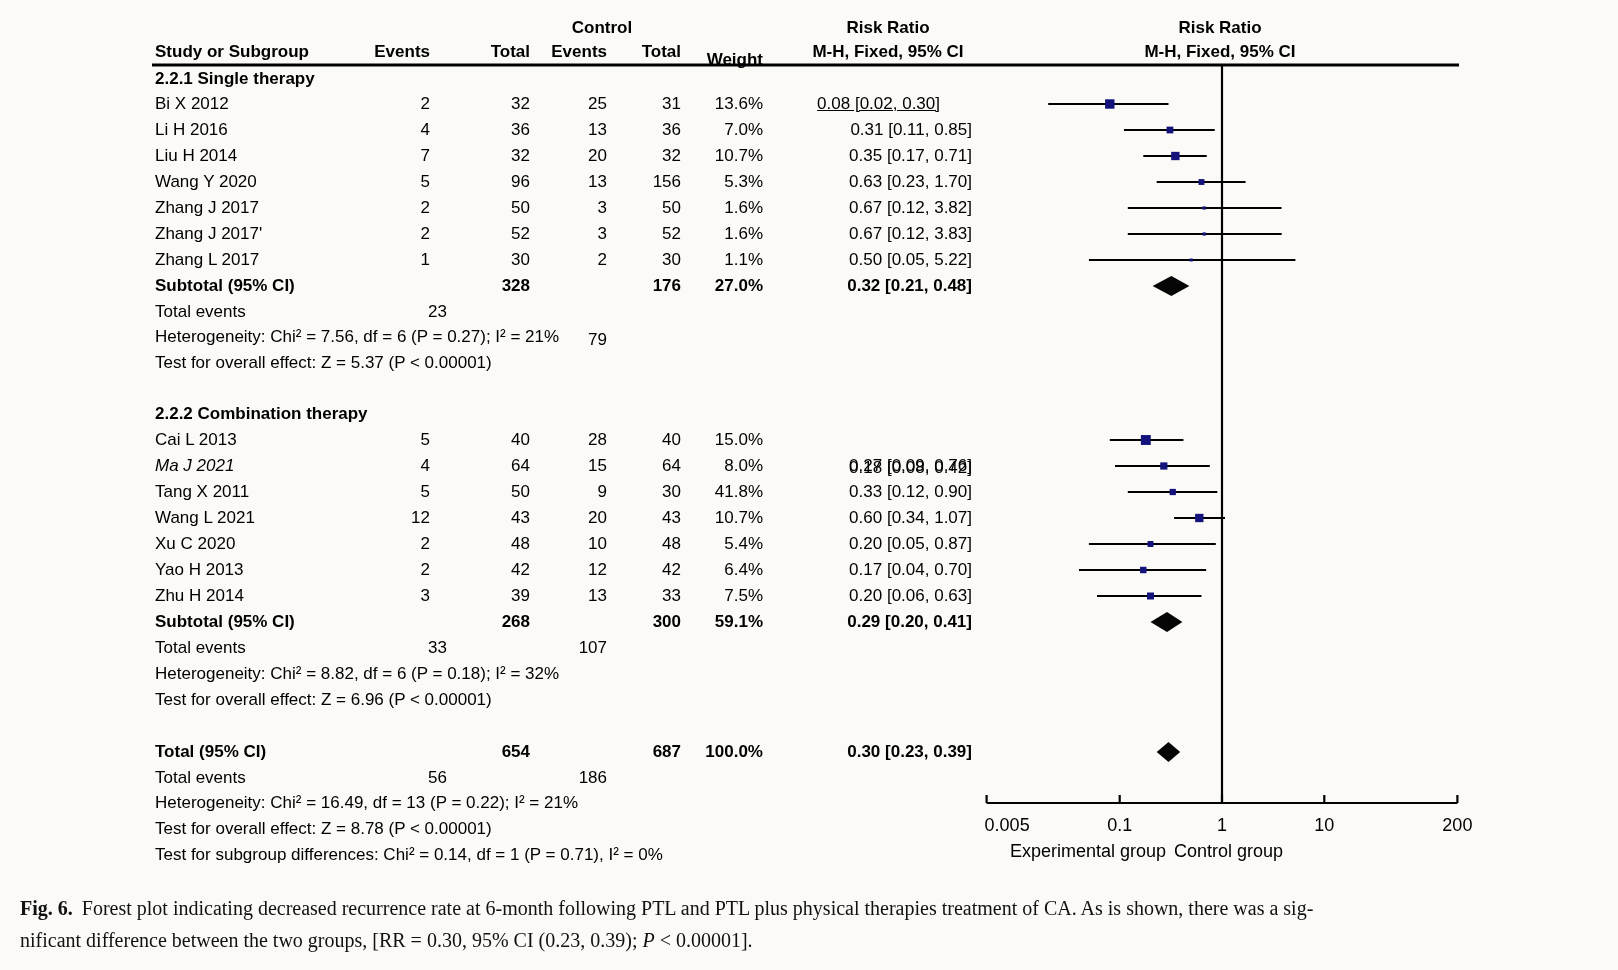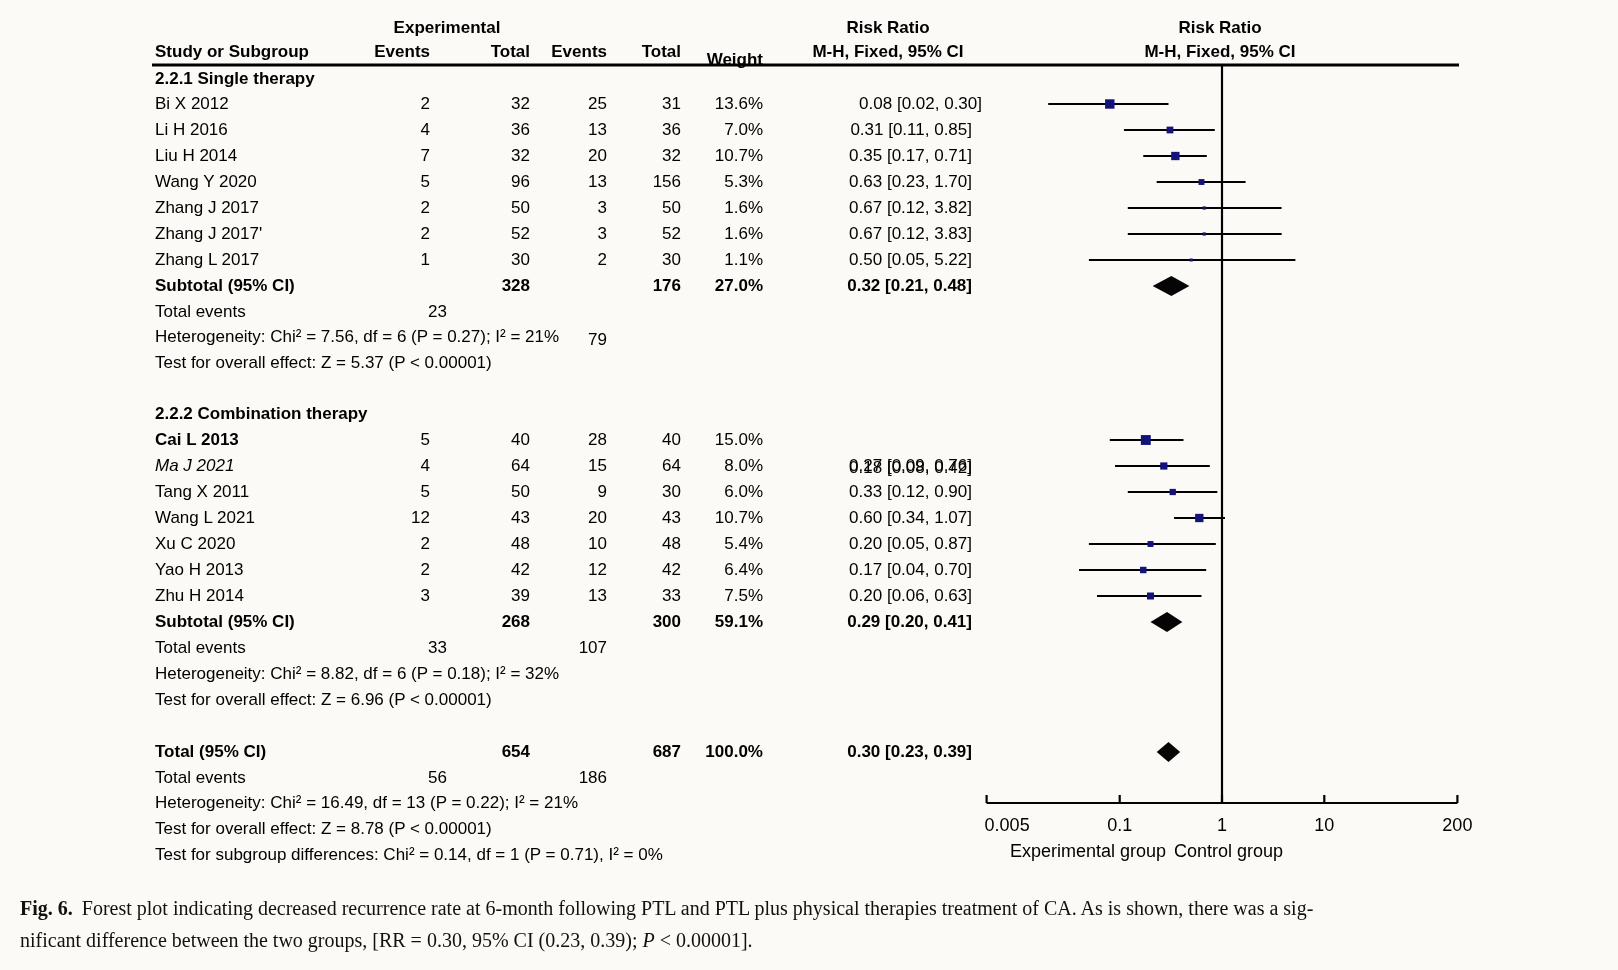--- a/index.html
+++ b/index.html
@@ -62,21 +62,21 @@
       <line x1="1088.9046314435748" y1="544" x2="1215.8128195428847" y2="544" stroke="#000000" stroke-width="1.8"></line>
       <rect x="1147.5325362965766" y="541.0371677401513" width="5.925664519697348" height="5.925664519697348" fill="#13137b"></rect>
       <line x1="1078.9907371128506" y1="570" x2="1206.1535294934586" y2="570" stroke="#000000" stroke-width="1.8"></line>
       <rect x="1140.0494014436256" y="566.7744767866283" width="6.451046426743494" height="6.451046426743494" fill="#13137b"></rect>
       <line x1="1097.0048729142468" y1="596" x2="1201.4725382091015" y2="596" stroke="#000000" stroke-width="1.8"></line>
       <rect x="1147.0036372523298" y="592.5082686959046" width="6.983462608190868" height="6.983462608190868" fill="#13137b"></rect>
       <polygon points="1150.4953685564253,622 1167.0033151850632,612 1182.387788542429,622 1167.0033151850632,632" fill="#050505"></polygon>
       <polygon points="1156.7047576245998,752 1168.5095043578215,742 1180.165909298811,752 1168.5095043578215,762" fill="#050505"></polygon>
     </svg>
 
-  <div class="t b c" style="left:297px;top:15px;width:300px;">Experimental</div>
+  <div class="t b c" style="left:452px;top:15px;width:300px;">Control</div>
   <div class="t b c" style="left:738px;top:15px;width:300px;">Risk Ratio</div>
   <div class="t b c" style="left:1070px;top:15px;width:300px;">Risk Ratio</div>
 
   <div class="t b" style="left:155px;top:39px;">Study or Subgroup</div>
   <div class="t b r" style="left:250px;top:39px;width:180px;">Events</div>
   <div class="t b r" style="left:350px;top:39px;width:180px;">Total</div>
   <div class="t b r" style="left:427px;top:39px;width:180px;">Events</div>
   <div class="t b r" style="left:501px;top:39px;width:180px;"></div>
   <div class="t b r" style="left:501px;top:39px;width:180px;">Total</div>
   <div class="t b r" style="left:583px;top:39px;width:180px;margin-top:8px;">Weight</div>
@@ -84,21 +84,21 @@
   <div class="t b c" style="left:1070px;top:39px;width:300px;">M-H, Fixed, 95% CI</div>
 
   <div id="rows">
       <div class="t b" style="top: 66px; left: 155px;">2.2.1 Single therapy</div>
       <div class="t" style="top: 91px; left: 155px;">Bi X 2012</div>
       <div class="t r" style="top: 91px; left: 230px; width: 200px;">2</div>
       <div class="t r" style="top: 91px; left: 330px; width: 200px;">32</div>
       <div class="t r" style="top: 91px; left: 407px; width: 200px;">25</div>
       <div class="t r" style="top: 91px; left: 481px; width: 200px;">31</div>
       <div class="t r" style="top: 91px; left: 563px; width: 200px;">13.6%</div>
-      <div class="t r" style="top: 91px; left: 782px; width: 200px;">0.08 [0.02, 0.30]</div>
+      <div class="t r" style="top: 91px; left: 740px; width: 200px; text-decoration: underline;">0.08 [0.02, 0.30]</div>
       <div class="t" style="top: 117px; left: 155px;">Li H 2016</div>
       <div class="t r" style="top: 117px; left: 230px; width: 200px;">4</div>
       <div class="t r" style="top: 117px; left: 330px; width: 200px;">36</div>
       <div class="t r" style="top: 117px; left: 407px; width: 200px;">13</div>
       <div class="t r" style="top: 117px; left: 481px; width: 200px;">36</div>
       <div class="t r" style="top: 117px; left: 563px; width: 200px;">7.0%</div>
       <div class="t r" style="top: 117px; left: 772px; width: 200px;">0.31 [0.11, 0.85]</div>
       <div class="t" style="top: 143px; left: 155px;">Liu H 2014</div>
       <div class="t r" style="top: 143px; left: 230px; width: 200px;">7</div>
       <div class="t r" style="top: 143px; left: 330px; width: 200px;">32</div>
@@ -138,40 +138,40 @@
       <div class="t b r" style="top: 273px; left: 330px; width: 200px;">328</div>
       <div class="t b r" style="top: 273px; left: 481px; width: 200px;">176</div>
       <div class="t b r" style="top: 273px; left: 563px; width: 200px;">27.0%</div>
       <div class="t b r" style="top: 273px; left: 772px; width: 200px;">0.32 [0.21, 0.48]</div>
       <div class="t" style="top: 299px; left: 155px;">Total events</div>
       <div class="t r" style="top: 299px; left: 247px; width: 200px;">23</div>
       <div class="t r" style="top: 299px; left: 407px; width: 200px; margin-top: 28px;">79</div>
       <div class="t" style="top: 324px; left: 155px;">Heterogeneity: Chi² = 7.56, df = 6 (P = 0.27); I² = 21%</div>
       <div class="t" style="top: 350px; left: 155px;">Test for overall effect: Z = 5.37 (P &lt; 0.00001)</div>
       <div class="t b" style="top: 401px; left: 155px;">2.2.2 Combination therapy</div>
-      <div class="t" style="top: 427px; left: 155px; font-weight: bold;">Cai L 2013</div>
+      <div class="t" style="top: 427px; left: 155px;">Cai L 2013</div>
       <div class="t r" style="top: 427px; left: 230px; width: 200px;">5</div>
       <div class="t r" style="top: 427px; left: 330px; width: 200px;">40</div>
       <div class="t r" style="top: 427px; left: 407px; width: 200px;">28</div>
       <div class="t r" style="top: 427px; left: 481px; width: 200px;">40</div>
       <div class="t r" style="top: 427px; left: 563px; width: 200px;">15.0%</div>
       <div class="t r" style="top: 427px; left: 772px; width: 200px; margin-top: 28px;">0.18 [0.08, 0.42]</div>
       <div class="t" style="top: 453px; left: 155px; font-style: italic;">Ma J 2021</div>
       <div class="t r" style="top: 453px; left: 230px; width: 200px;">4</div>
       <div class="t r" style="top: 453px; left: 330px; width: 200px;">64</div>
       <div class="t r" style="top: 453px; left: 407px; width: 200px;">15</div>
       <div class="t r" style="top: 453px; left: 481px; width: 200px;">64</div>
       <div class="t r" style="top: 453px; left: 563px; width: 200px;">8.0%</div>
       <div class="t r" style="top: 453px; left: 772px; width: 200px;">0.27 [0.09, 0.76]</div>
       <div class="t" style="top: 479px; left: 155px;">Tang X 2011</div>
       <div class="t r" style="top: 479px; left: 230px; width: 200px;">5</div>
       <div class="t r" style="top: 479px; left: 330px; width: 200px;">50</div>
       <div class="t r" style="top: 479px; left: 407px; width: 200px;">9</div>
       <div class="t r" style="top: 479px; left: 481px; width: 200px;">30</div>
-      <div class="t r" style="top: 479px; left: 563px; width: 200px;">6.0%</div>
+      <div class="t r" style="top: 479px; left: 563px; width: 200px;">41.8%</div>
       <div class="t r" style="top: 479px; left: 772px; width: 200px;">0.33 [0.12, 0.90]</div>
       <div class="t" style="top: 505px; left: 155px;">Wang L 2021</div>
       <div class="t r" style="top: 505px; left: 230px; width: 200px;">12</div>
       <div class="t r" style="top: 505px; left: 330px; width: 200px;">43</div>
       <div class="t r" style="top: 505px; left: 407px; width: 200px;">20</div>
       <div class="t r" style="top: 505px; left: 481px; width: 200px;">43</div>
       <div class="t r" style="top: 505px; left: 563px; width: 200px;">10.7%</div>
       <div class="t r" style="top: 505px; left: 772px; width: 200px;">0.60 [0.34, 1.07]</div>
       <div class="t" style="top: 531px; left: 155px;">Xu C 2020</div>
       <div class="t r" style="top: 531px; left: 230px; width: 200px;">2</div>

